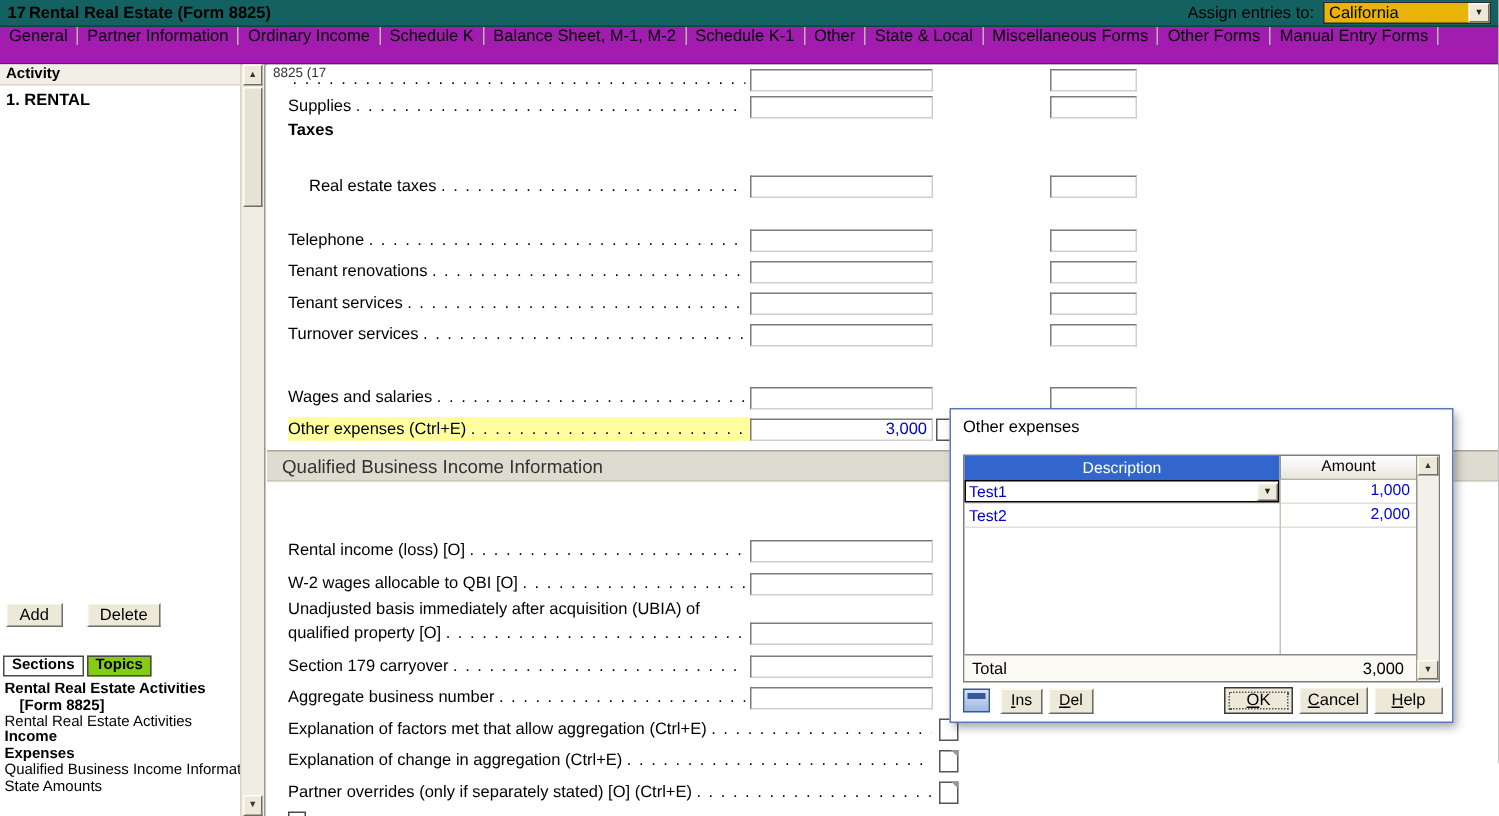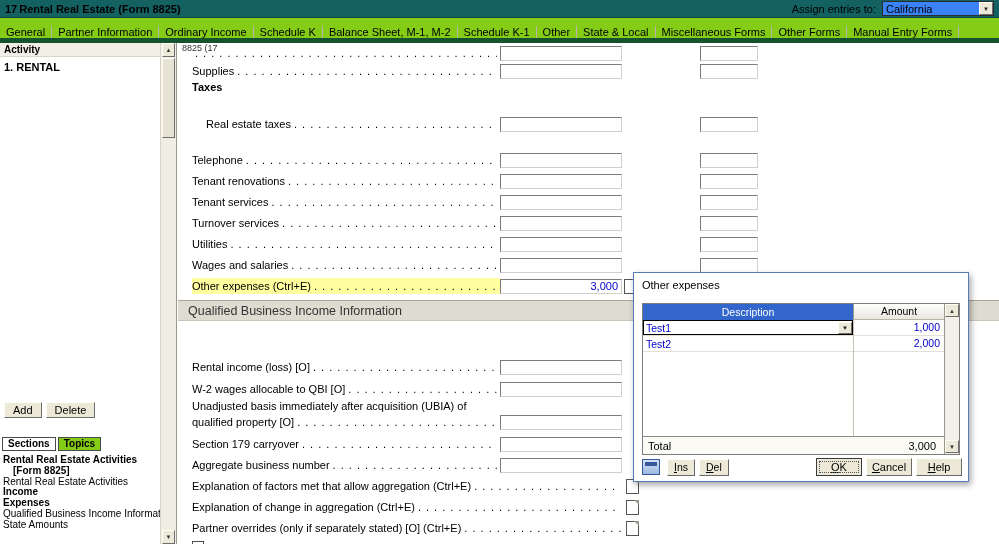--- a/index.html
+++ b/index.html
@@ -5,33 +5,33 @@
   *{box-sizing:border-box;margin:0;padding:0}
   html,body{background:#808080}
   body{font-family:"Liberation Sans","DejaVu Sans",sans-serif;font-size:11px;color:#000}
   .screen{position:relative;width:999px;height:544px;background:#fff;overflow:hidden}
 
   
   .titlebar{position:absolute;top:0;left:0;right:0;height:18px;background:#136161;display:flex;align-items:center;padding:0 5px;border-bottom:1px solid #0c4242}
   .tb-num{font-weight:bold;margin-right:2px}
   .tb-title{font-weight:bold}
   .tb-right{margin-left:auto;display:flex;align-items:center;gap:6px}
-  .tb-select{width:112px;height:15px;background:#3b82f6;border:1px solid #2b2b2b;display:flex;align-items:center;padding-left:3px}
+  .tb-select{width:112px;height:15px;background:#eab308;border:1px solid #2b2b2b;display:flex;align-items:center;padding-left:3px}
   .dd-btn{margin-left:auto;width:14px;height:13px;background:#ece9d8;border:1px solid;border-color:#fffef4 #6d6d6d #6d6d6d #fffef4;display:flex;align-items:center;justify-content:center}
   .dd-btn::after{content:"▼";font-size:6px;color:#222}
 
   
-  .tabbar{position:absolute;top:18px;left:0;right:0;height:25px;background:#84cc16;border-bottom:5px solid #14532d;display:flex;align-items:flex-end}
+  .tabbar{position:absolute;top:18px;left:0;right:0;height:25px;background:#a21caf;border-bottom:1px solid #14532d;display:flex;align-items:flex-start}
   .tab{display:flex;align-items:center;padding:0 6px;border-right:1px solid #b9b6a9;white-space:nowrap;cursor:default}
 
   
   .sidebar{position:absolute;top:43px;left:0;width:160px;bottom:0;background:#fff}
   .sb-activity{position:absolute;top:0;left:0;right:0;height:14px;background:#f1efe5;border-bottom:1px solid #dbd8cb;font-size:10px;font-weight:bold;line-height:13px;padding-left:4px}
   .sb-item{position:absolute;top:18px;left:4px;font-weight:bold}
-  .sb-buttons{position:absolute;top:359px;left:4px;display:flex;gap:4px}
+  .sb-buttons{position:absolute;top:359px;left:4px;display:flex;gap:16px}
   .wbtn{height:16px;padding:0 8px;font-size:11px;background:#ece9d8;border:1px solid;border-color:#fffef4 #6d6d6d #6d6d6d #fffef4}
   .sb-tabs{position:absolute;top:394px;left:2px;display:flex;gap:2px}
   .stab{border:1px solid #4a4a4a;font-size:10px;font-weight:bold;line-height:12px;padding:0 5px;background:#fff}
   .stab.inactive{background:#84cc16}
   .sb-nav{position:absolute;top:412px;left:3px;right:0;font-size:10px;line-height:10.8px;white-space:nowrap;overflow:hidden}
   .sb-nav .b{font-weight:bold}
   .sb-nav .ind{padding-left:10px}
 
   
   .vscroll{position:absolute;top:43px;left:160px;width:17px;bottom:0;background:#f0eee4;border-left:1px solid #d8d5c8;border-right:1px solid #9b988b}
@@ -207,27 +207,20 @@
     </div>
 
     <div class="frow w-std" style="top:151px">
       <span>Tenant services</span>
       <span class="leader"></span>
       <span class="ibox"></span>
       <span class="gap"></span>
       <span class="ibox2"></span>
     </div>
 
-    <div class="frow w-std" style="top:193px">
-      <span>Utilities</span>
-      <span class="leader"></span>
-      <span class="ibox"></span>
-      <span class="gap"></span>
-      <span class="ibox2"></span>
-    </div>
 
     <div class="frow w-std" style="top:214px">
       <span>Wages and salaries</span>
       <span class="leader"></span>
       <span class="ibox"></span>
       <span class="gap"></span>
       <span class="ibox2"></span>
     </div>
 
     <div class="frow w-oexp" style="top:235px">

